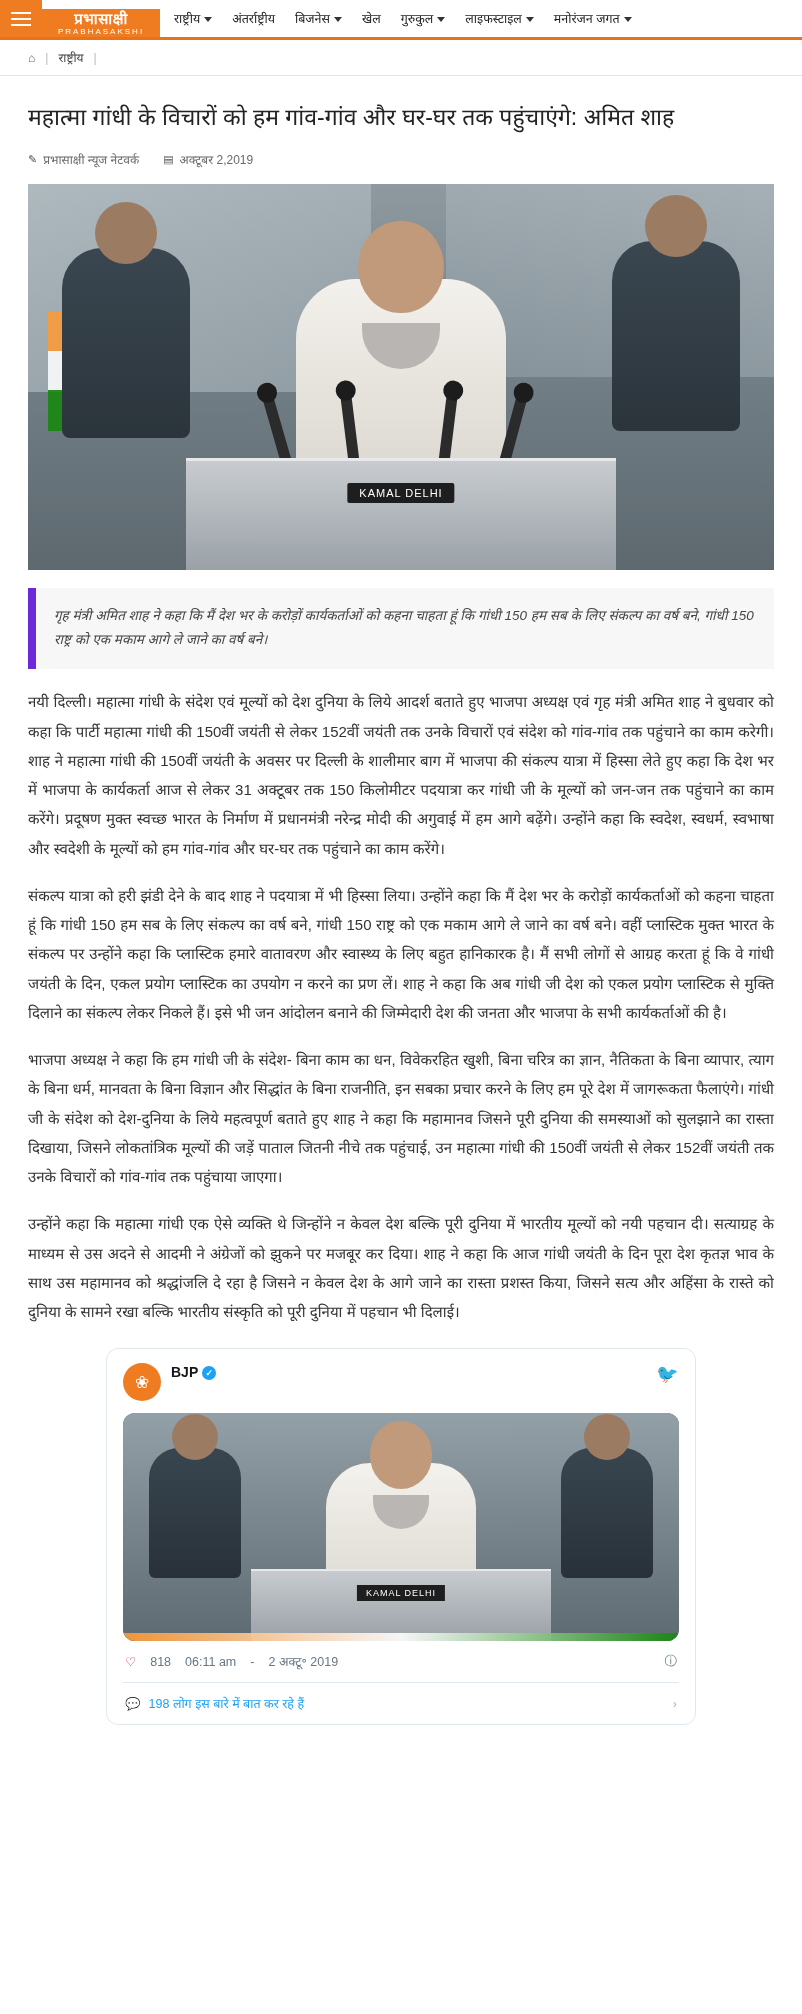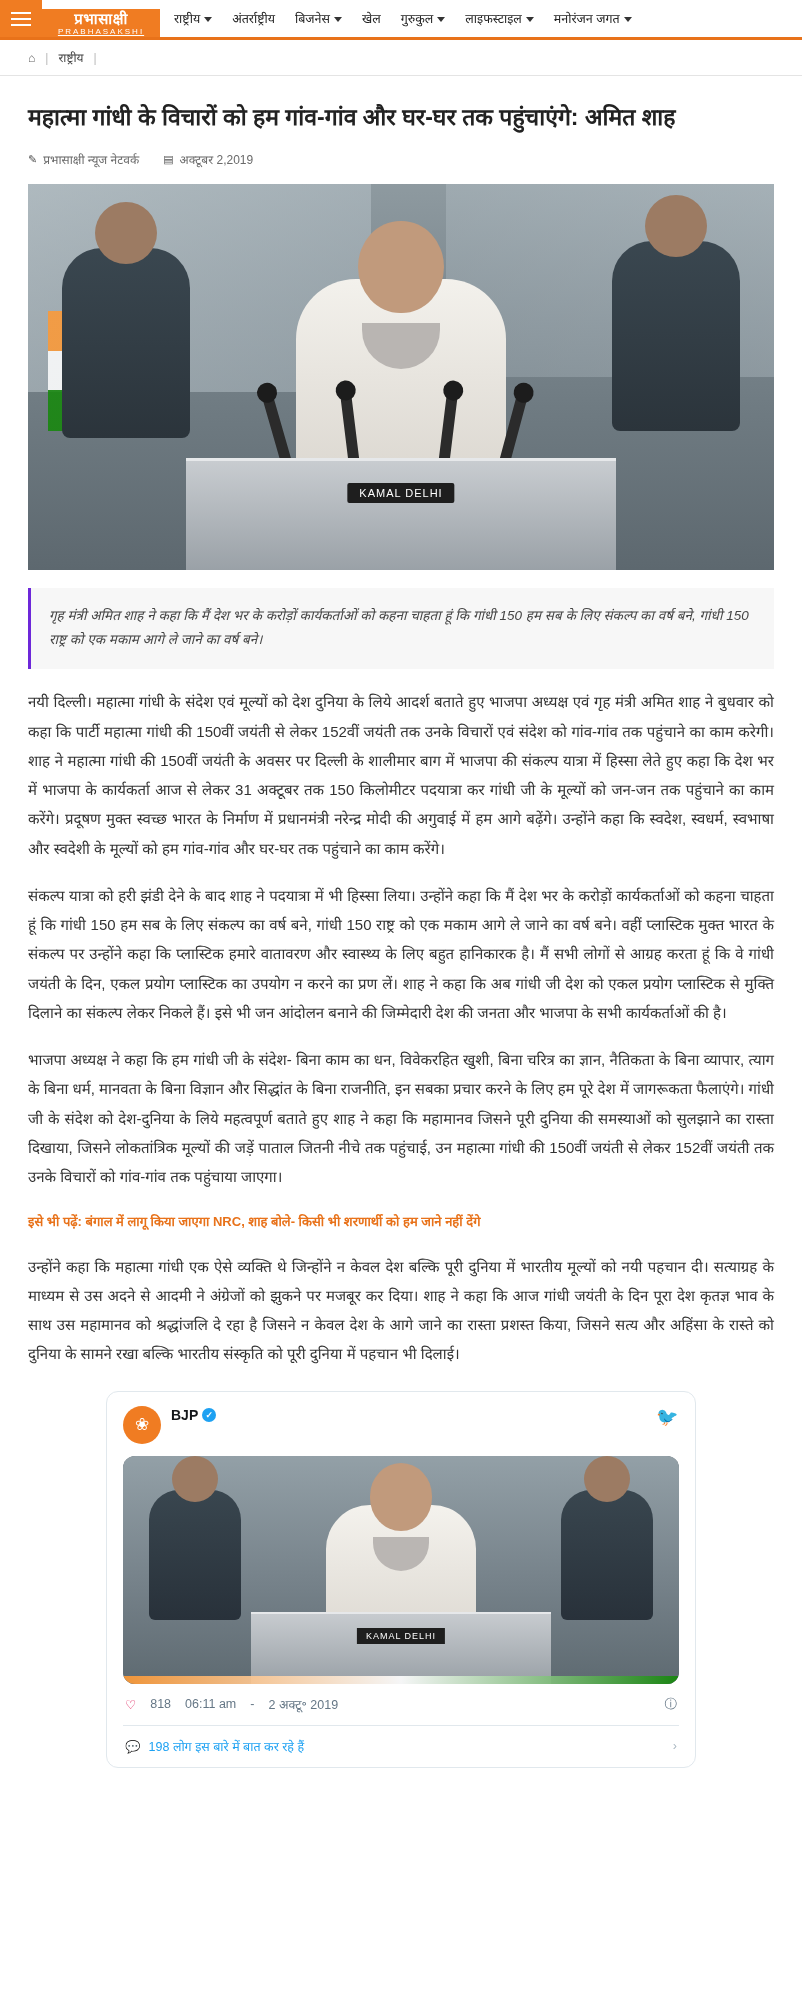--- a/index.html
+++ b/index.html
@@ -47,21 +47,21 @@
     color: #fff;
     display: flex;
     flex-direction: column;
     align-items: center;
     justify-content: center;
     line-height: 1;
     padding: 10px 0;
     margin-top: 9px;
   }
   .logo .l1 { font-size: 15px; font-weight: bold; letter-spacing: .5px; }
-  .logo .l2 { font-size: 8px; margin-top: 2px; letter-spacing: 2px; text-decoration: underline; }
+  .logo .l2 { font-size: 8px; margin-top: 2px; letter-spacing: 2px; }
   .nav {
     flex: 1;
     display: flex;
     align-items: center;
     padding-left: 14px;
     gap: 20px;
     font-size: 12.5px;
     color: #222;
     overflow: hidden;
     white-space: nowrap;
@@ -90,21 +90,21 @@
   .breadcrumb .home { color: #666; font-size: 12px; }
   .breadcrumb .sep { color: #bbb; }
   .breadcrumb .crumb { color: #444; }
 
   
   .article { padding: 18px 28px 10px 28px; }
   h1.title {
     font-size: 23px;
     line-height: 1.5;
     color: #222;
-    font-weight: bold;
+    font-weight: normal;
     margin: 6px 0 0 0;
   }
   .meta {
     margin-top: 16px;
     display: flex;
     gap: 24px;
     font-size: 12px;
     color: #6a6a6a;
     align-items: center;
   }
@@ -189,21 +189,21 @@
   .hero .mic.m4{ left:63%; transform:rotate(15deg);}
   .hero .flag {
     position:absolute; left:20px; bottom:36%;
     width:18px; height:120px;
     background:linear-gradient(180deg,#ff9933 33%,#ffffff 33% 66%,#138808 66%);
     opacity:.85;
   }
 
   blockquote.pull {
     margin: 18px 0 0 0;
-    border-left: 3px solid #6d28d9;
+    border-left: 8px solid #6d28d9;
     background: #f7f7f7;
     padding: 16px 18px;
     font-style: italic;
     font-size: 13.5px;
     line-height: 1.85;
     color: #444;
   }
 
   p.body {
     font-size: 15px;
@@ -401,24 +401,20 @@
     </div>
 
     <blockquote class="pull">गृह मंत्री अमित शाह ने कहा कि मैं देश भर के करोड़ों कार्यकर्ताओं को कहना चाहता हूं कि गांधी 150 हम सब के लिए संकल्प का वर्ष बने, गांधी 150 राष्ट्र को एक मकाम आगे ले जाने का वर्ष बने।</blockquote>
 
     <p class="body">नयी दिल्ली। महात्मा गांधी के संदेश एवं मूल्यों को देश दुनिया के लिये आदर्श बताते हुए भाजपा अध्यक्ष एवं गृह मंत्री अमित शाह ने बुधवार को कहा कि पार्टी महात्मा गांधी की 150वीं जयंती से लेकर 152वीं जयंती तक उनके विचारों एवं संदेश को गांव-गांव तक पहुंचाने का काम करेगी। शाह ने महात्मा गांधी की 150वीं जयंती के अवसर पर दिल्ली के शालीमार बाग में भाजपा की संकल्प यात्रा में हिस्सा लेते हुए कहा कि देश भर में भाजपा के कार्यकर्ता आज से लेकर 31 अक्टूबर तक 150 किलोमीटर पदयात्रा कर गांधी जी के मूल्यों को जन-जन तक पहुंचाने का काम करेंगे। प्रदूषण मुक्त स्वच्छ भारत के निर्माण में प्रधानमंत्री नरेन्द्र मोदी की अगुवाई में हम आगे बढ़ेंगे। उन्होंने कहा कि स्वदेश, स्वधर्म, स्वभाषा और स्वदेशी के मूल्यों को हम गांव-गांव और घर-घर तक पहुंचाने का काम करेंगे।</p>
 
 
     <p class="body">संकल्प यात्रा को हरी झंडी देने के बाद शाह ने पदयात्रा में भी हिस्सा लिया। उन्होंने कहा कि मैं देश भर के करोड़ों कार्यकर्ताओं को कहना चाहता हूं कि गांधी 150 हम सब के लिए संकल्प का वर्ष बने, गांधी 150 राष्ट्र को एक मकाम आगे ले जाने का वर्ष बने। वहीं प्लास्टिक मुक्त भारत के संकल्प पर उन्होंने कहा कि प्लास्टिक हमारे वातावरण और स्वास्थ्य के लिए बहुत हानिकारक है। मैं सभी लोगों से आग्रह करता हूं कि वे गांधी जयंती के दिन, एकल प्रयोग प्लास्टिक का उपयोग न करने का प्रण लें। शाह ने कहा कि अब गांधी जी देश को एकल प्रयोग प्लास्टिक से मुक्ति दिलाने का संकल्प लेकर निकले हैं। इसे भी जन आंदोलन बनाने की जिम्मेदारी देश की जनता और भाजपा के सभी कार्यकर्ताओं की है।</p>
     <p class="body">भाजपा अध्यक्ष ने कहा कि हम गांधी जी के संदेश- बिना काम का धन, विवेकरहित खुशी, बिना चरित्र का ज्ञान, नैतिकता के बिना व्यापार, त्याग के बिना धर्म, मानवता के बिना विज्ञान और सिद्धांत के बिना राजनीति, इन सबका प्रचार करने के लिए हम पूरे देश में जागरूकता फैलाएंगे। गांधी जी के संदेश को देश-दुनिया के लिये महत्वपूर्ण बताते हुए शाह ने कहा कि महामानव जिसने पूरी दुनिया की समस्याओं को सुलझाने का रास्ता दिखाया, जिसने लोकतांत्रिक मूल्यों की जड़ें पाताल जितनी नीचे तक पहुंचाई, उन महात्मा गांधी की 150वीं जयंती से लेकर 152वीं जयंती तक उनके विचारों को गांव-गांव तक पहुंचाया जाएगा।</p>
 
-    <div class="alsoread">
-      <span class="label">इसे भी पढ़ें:</span>
-      <span class="lnk">बंगाल में लागू किया जाएगा NRC, शाह बोले- किसी भी शरणार्थी को हम जाने नहीं देंगे</span>
-    </div>
 
     <p class="body">उन्होंने कहा कि महात्मा गांधी एक ऐसे व्यक्ति थे जिन्होंने न केवल देश बल्कि पूरी दुनिया में भारतीय मूल्यों को नयी पहचान दी। सत्याग्रह के माध्यम से उस अदने से आदमी ने अंग्रेजों को झुकने पर मजबूर कर दिया। शाह ने कहा कि आज गांधी जयंती के दिन पूरा देश कृतज्ञ भाव के साथ उस महामानव को श्रद्धांजलि दे रहा है जिसने न केवल देश के आगे जाने का रास्ता प्रशस्त किया, जिसने सत्य और अहिंसा के रास्ते को दुनिया के सामने रखा बल्कि भारतीय संस्कृति को पूरी दुनिया में पहचान भी दिलाई।</p>
 
     <div class="tweet">
       <div class="tw-head">
         <div class="tw-avatar">
           <span>❀</span>
         </div>
         <div class="tw-names">
           <div class="tw-name">

